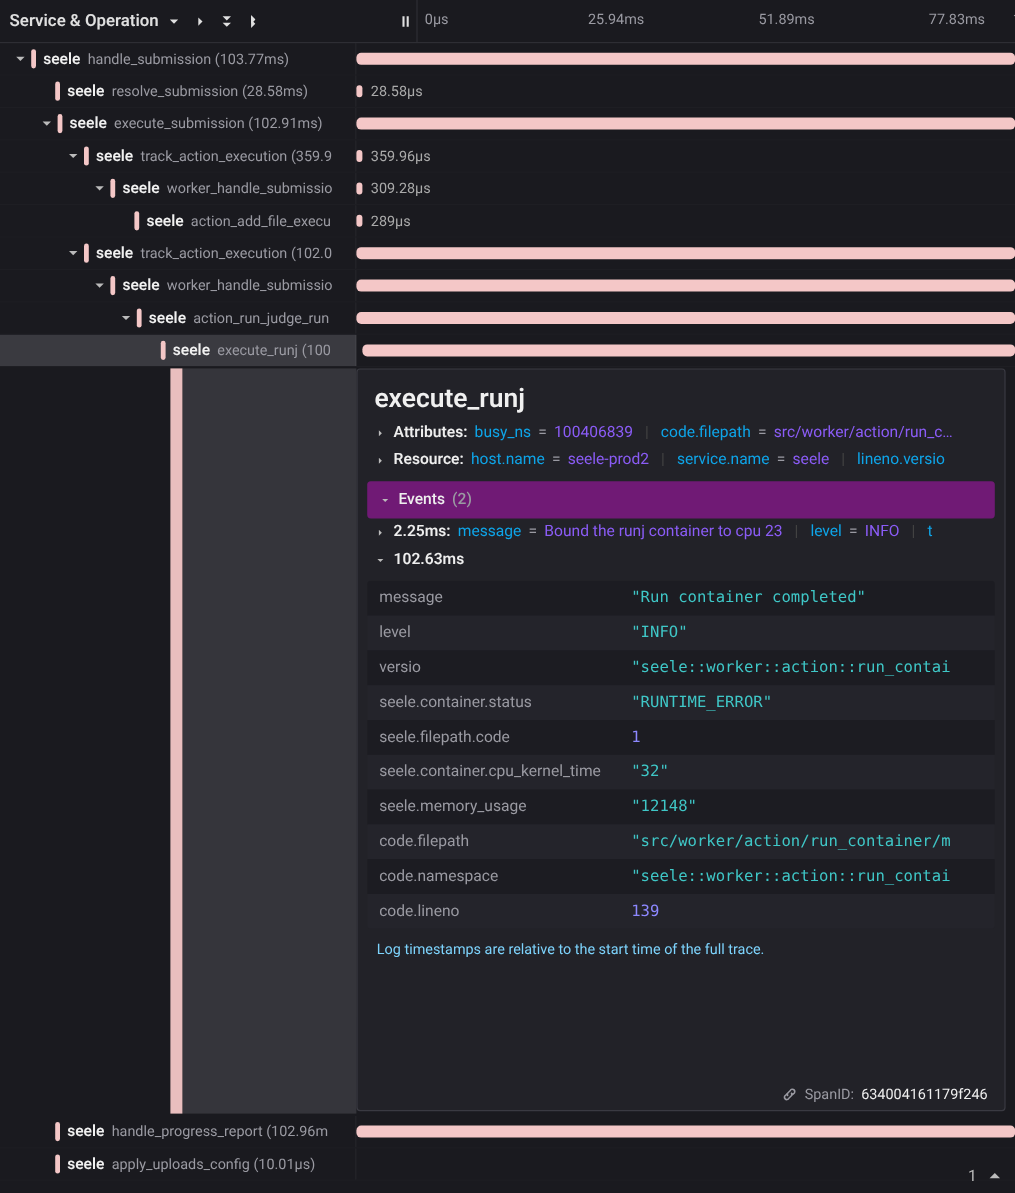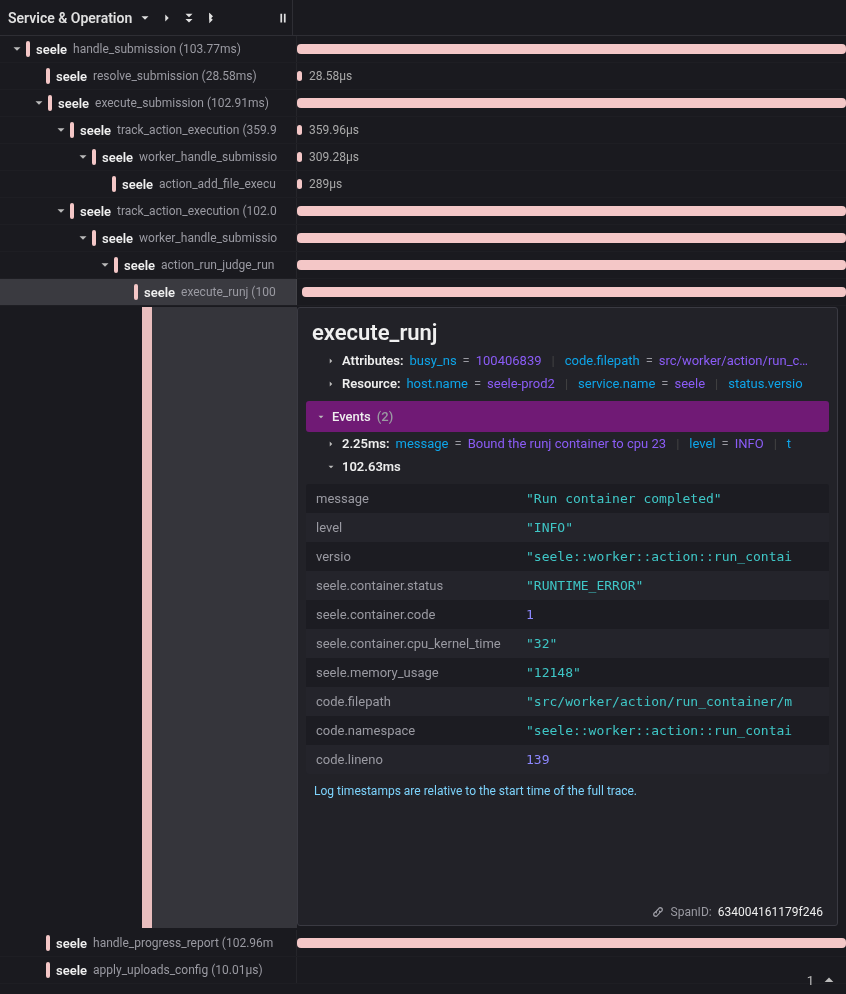--- a/index.html
+++ b/index.html
@@ -14,21 +14,21 @@
     position: relative;
   }
 
   
   .hdr {
     display: flex;
     height: 36px;
     border-bottom: 1px solid #2e2e34;
   }
   .hdr-left {
-    width: 293px;
+    width: 348px;
     display: flex;
     align-items: center;
     padding-left: 8px;
     font-weight: 600;
     font-size: 14px;
     color: #e0e0e0;
     gap: 4px;
     border-right: 1px solid #2e2e34;
   }
   .hdr-left .ico { fill: #e0e0e0; width: 14px; height: 14px; margin: 0 2px; }
@@ -133,21 +133,21 @@
     align-items: flex-start;
   }
   .d-title { font-size: 22px; font-weight: 600; color: #f0f0f0; }
   .d-meta { text-align: right; color: #9a9aa2; font-size: 13px; line-height: 1.5; }
   .d-meta .val { color: #eee; font-weight: 600; }
   .d-meta .sep { display:inline-block; width:1px; height:12px; background:#555; margin:0 10px; vertical-align:middle;}
 
   .d-line {
     display: flex;
     align-items: center;
-    padding: 4px 28px;
+    padding: 4px 14px;
     gap: 6px;
     color: #9a9aa2;
     white-space: nowrap;
     overflow: hidden;
   }
   .d-line .lbl { color: #eee; font-weight: 600; }
   .d-line .vsep { color: #444; margin: 0 4px; }
   .d-line .kw { color:#0ea5e9; }
   .d-line .strong { color:#8b5cf6; }
   .tri { width:10px; height:10px; fill:#bbb; flex-shrink:0; }
@@ -214,20 +214,27 @@
     <svg class="ico" viewBox="0 0 16 16">
         <path d="M6 2l4 4-4 4zM6 6l4 4-4 4z" transform="rotate(0)"></path>
         <path d="M5 3l3 3 3-3M5 10l3 3 3-3" fill="none"></path>
         <path d="M4 3l4-0 0 0zM6 2l4 4-4 4z"></path>
       </svg>
     <span style="flex:1"></span>
     <svg class="ico" viewBox="0 0 16 16">
         <path d="M5 3h2v10H5zM9 3h2v10H9z"></path>
       </svg>
   </div>
+  <div class="hdr-ticks">
+    <span class="tick" style="left:6px">0µs</span>
+    <span class="tick" style="left:142px">25.94ms</span>
+    <span class="tick" style="left:284px">51.89ms</span>
+    <span class="tick" style="left:426px">77.83ms</span>
+    <span class="tick" style="left:496px">103.77ms</span>
+  </div>
 </div>
 
 <div class="rows" id="rows">
     <div class="row">
     <div class="row-left">
       <span class="indent" style="width:10px"></span>
       <svg class="caret" viewBox="0 0 16 16">
           <path d="M4 6l4 4 4-4z"></path>
         </svg>
       <span class="bar-mark"></span>
@@ -388,21 +395,21 @@
     <svg class="tri" viewBox="0 0 16 16">
         <path d="M6 4l4 4-4 4z"></path>
       </svg>
     <span class="lbl">Resource:</span>
     <span class="kw">host.name</span> =
     <span class="strong">seele-prod2</span>
     <span class="vsep">|</span>
     <span class="kw">service.name</span> =
     <span class="strong">seele</span>
     <span class="vsep">|</span>
-    <span class="kw">status.versio</span>
+    <span class="kw">lineno.versio</span>
   </div>
 
   <div class="ev-head">
     <svg class="tri" viewBox="0 0 16 16">
         <path d="M4 6l4 4 4-4z"></path>
       </svg>
     <span>Events</span>
     <span class="cnt">(2)</span>
   </div>
 
@@ -438,21 +445,21 @@
   </div>
       <div class="kv-row">
     <div class="kv-key">versio</div>
     <div class="kv-val v-str">"seele::worker::action::run_contai</div>
   </div>
       <div class="kv-row">
     <div class="kv-key">seele.container.status</div>
     <div class="kv-val v-str">"RUNTIME_ERROR"</div>
   </div>
       <div class="kv-row">
-    <div class="kv-key">seele.container.code</div>
+    <div class="kv-key">seele.filepath.code</div>
     <div class="kv-val v-num">1</div>
   </div>
       <div class="kv-row">
     <div class="kv-key">seele.container.cpu_kernel_time</div>
     <div class="kv-val v-str">"32"</div>
   </div>
       <div class="kv-row">
     <div class="kv-key">seele.memory_usage</div>
     <div class="kv-val v-str">"12148"</div>
   </div>

